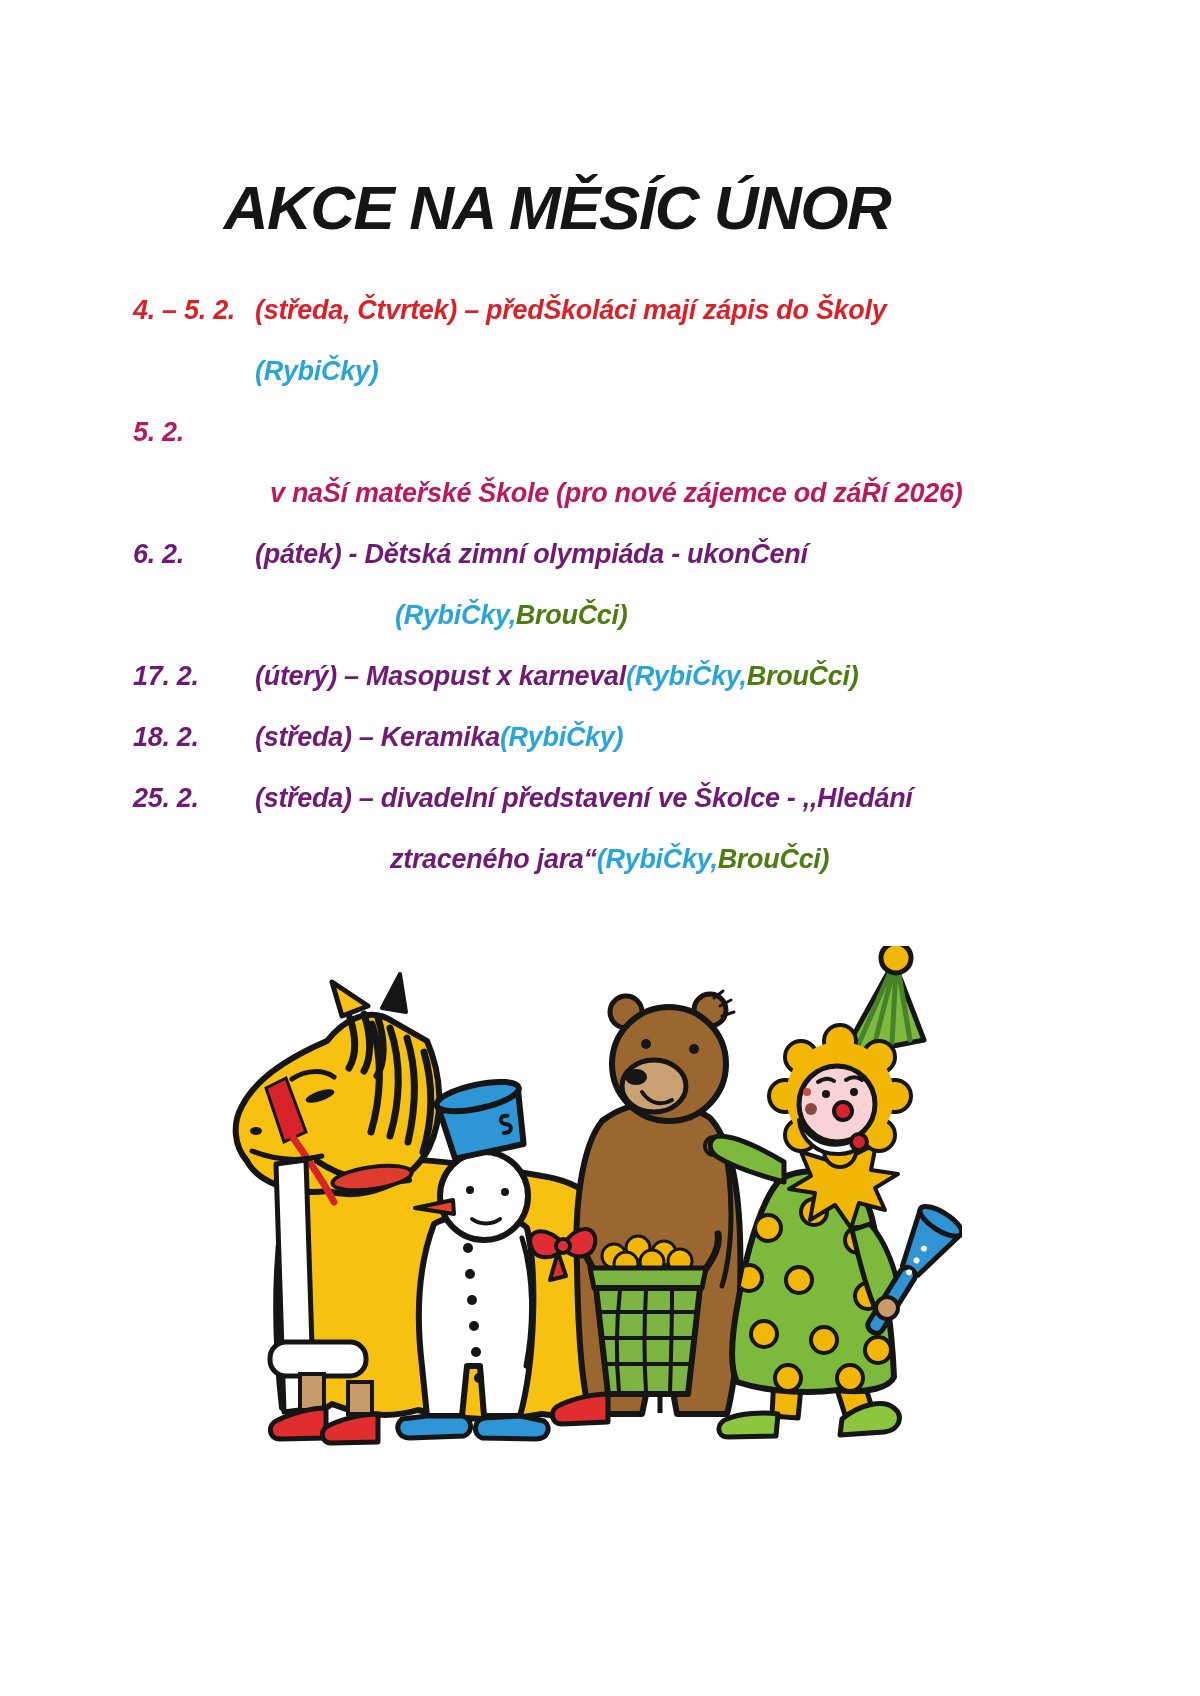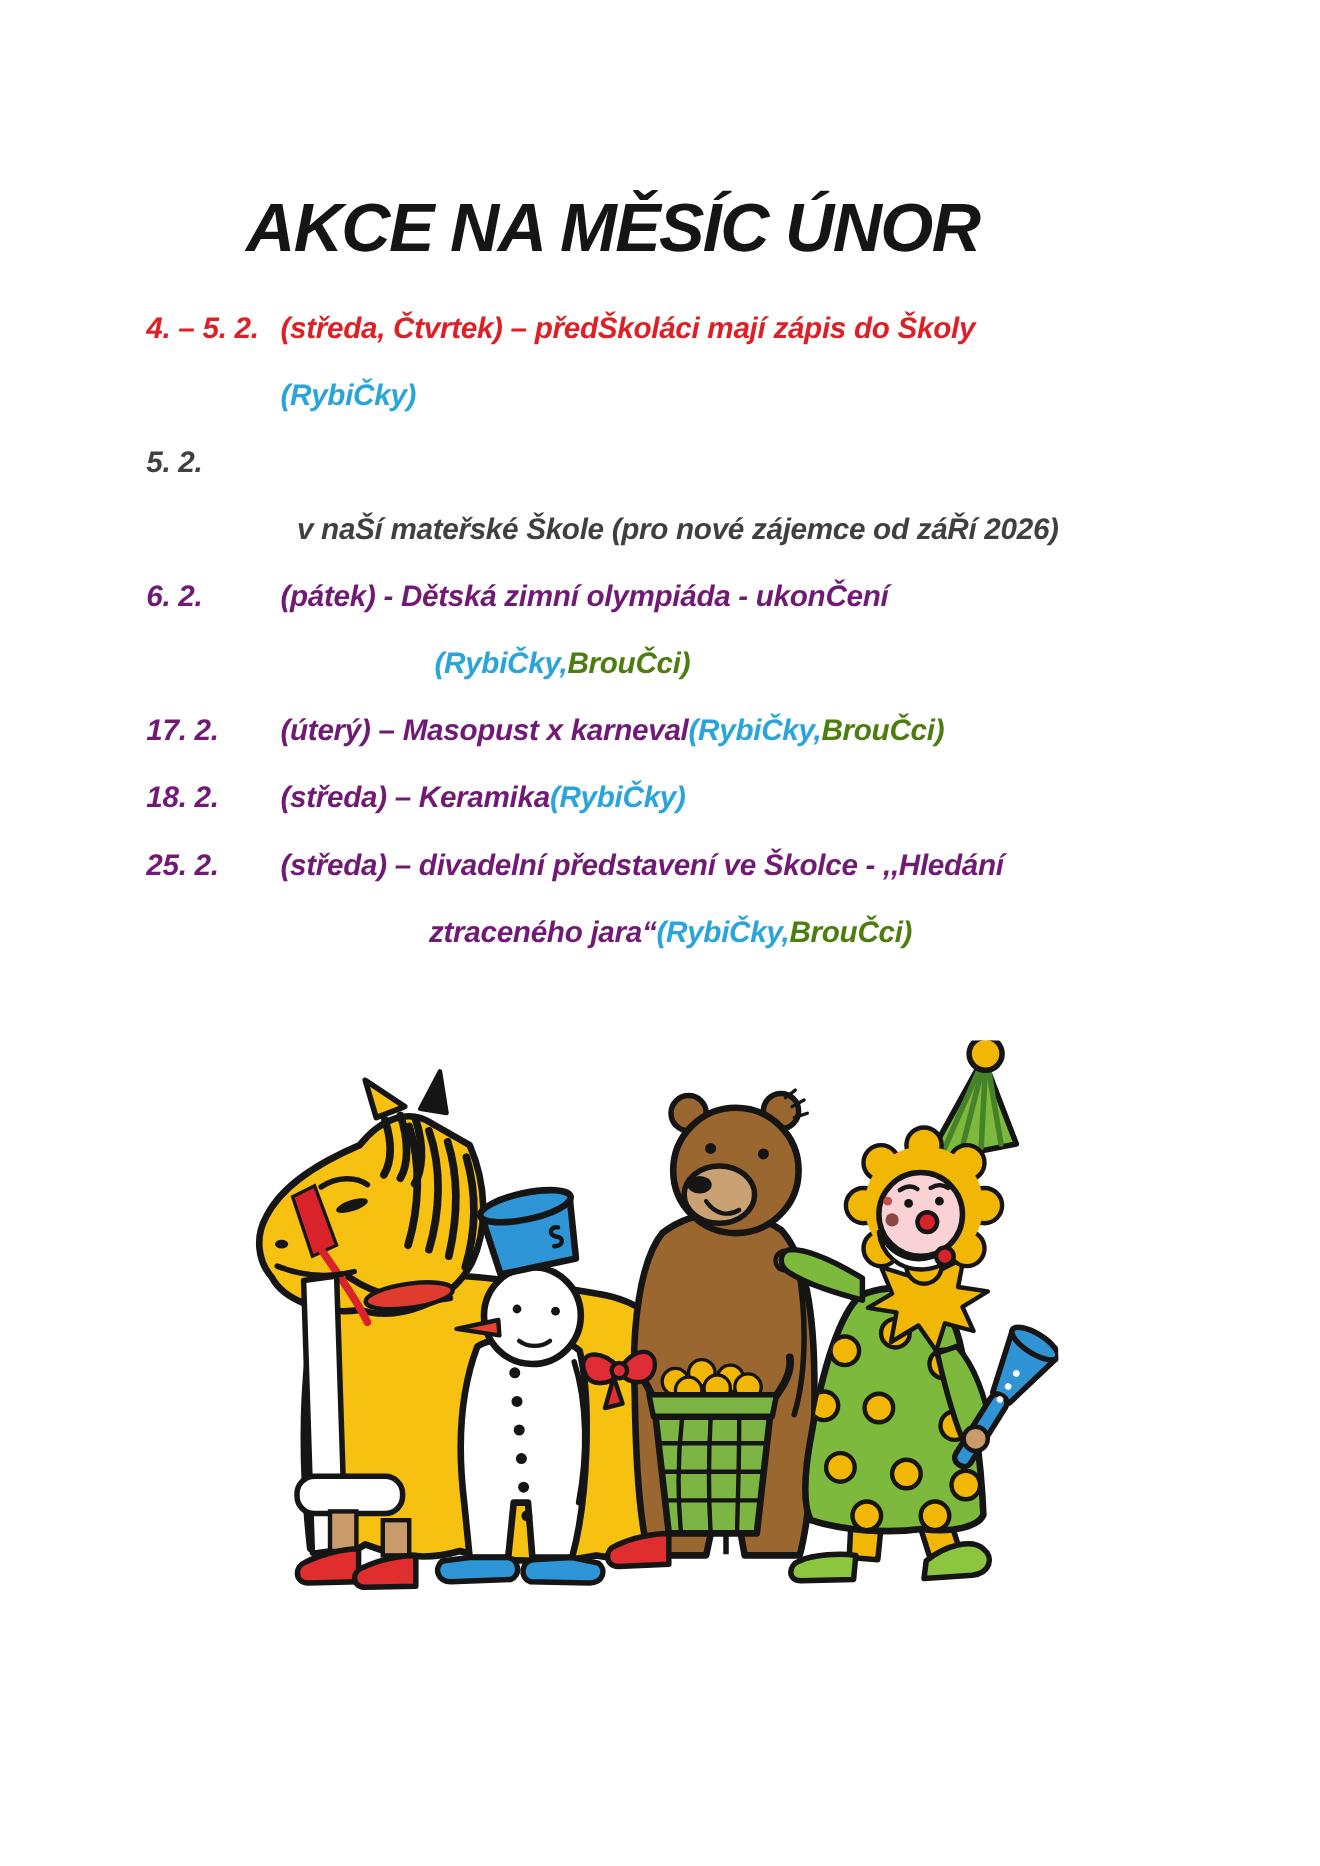--- a/index.html
+++ b/index.html
@@ -5,28 +5,28 @@
   html,body{margin:0;padding:0;background:#ffffff;}
   .page{
     position:relative;width:1200px;height:1696px;background:#ffffff;
     font-family:"Liberation Sans",sans-serif;overflow:hidden;font-style:italic;
   }
   .title{
     position:absolute;top:172px;left:0;width:1114px;margin:0;
     text-align:center;font-size:62px;font-weight:800;letter-spacing:-1.5px;
     color:#151515;white-space:nowrap;
   }
-  .events{position:absolute;top:268px;left:133px;width:1010px;}
+  .events{position:absolute;top:280px;left:133px;width:1010px;}
   .row{display:flex;height:61px;line-height:61px;font-size:27px;font-weight:700;
        letter-spacing:-0.3px;white-space:nowrap;}
   .date{width:122px;flex:none;}
   .c-red{color:#de1f26;}
   .c-blue{color:#29a5dc;}
   .c-green{color:#4d7c0f;}
-  .c-purple{color:#404040;}
+  .c-purple{color:#be185d;}
   .c-black{color:#701a75;}
   .ind-15{padding-left:15px;}
   .ind-135{padding-left:135px;}
   .ind-140{padding-left:140px;}
   .art{position:absolute;left:222px;top:946px;width:740px;height:507px;}
 </style>
 </head>
 <body>
 
 <div class="page">

